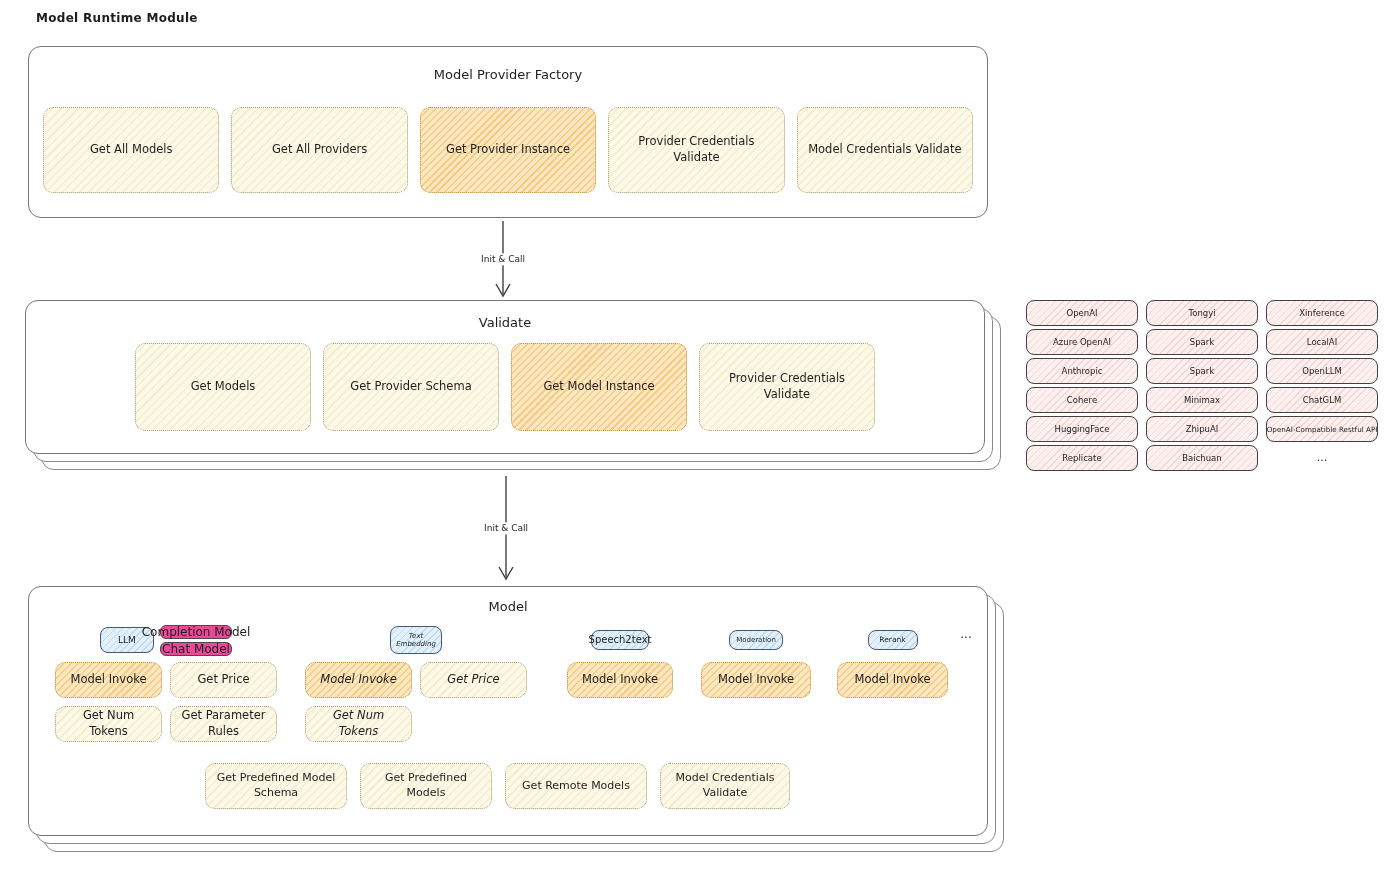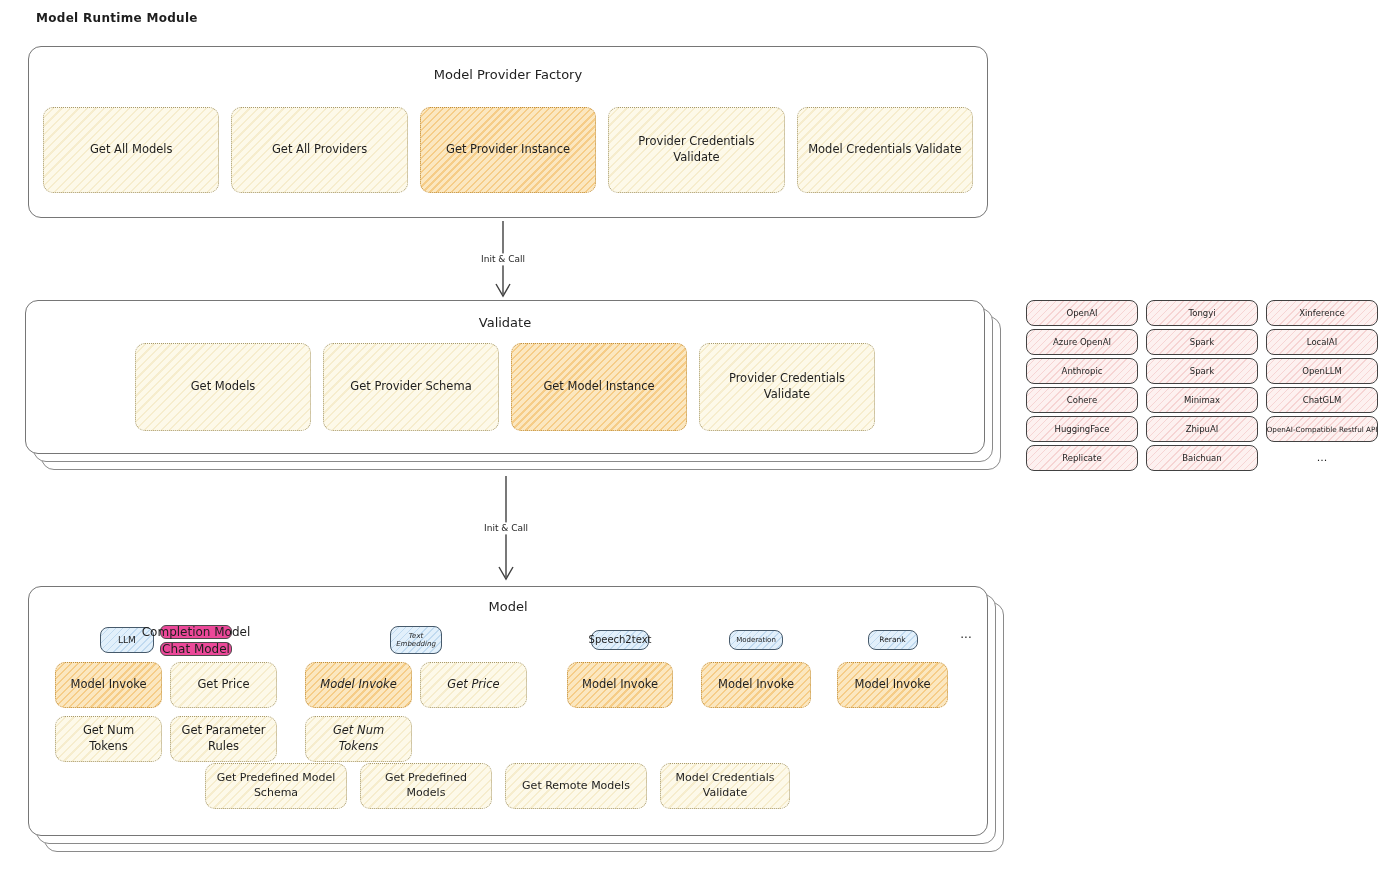--- a/index.html
+++ b/index.html
@@ -52,21 +52,21 @@
   .tabrow { display:flex; justify-content:center; align-items:center; gap:6px; height:34px; }
   .tab-blue { display:flex; align-items:center; justify-content:center; text-align:center;
               border:1.4px solid #46596a; border-radius:8px; font-size:8px; line-height:1.15; padding:1px 3px;
               background: repeating-linear-gradient(135deg, rgba(122,172,216,.32) 0 1.2px, transparent 1.2px 5px), #e2f0fb; }
   .subtabs { display:flex; flex-direction:column; gap:3px; }
   .subtab { width:72px; height:14px; display:flex; align-items:center; justify-content:center;
             border:1.2px solid #4a4a4a; border-radius:6px; background:#ec4899; font-size:12px; white-space:nowrap; }
   .caps { display:grid; gap:8px; margin-top:5px; }
   .caps.two { grid-template-columns:1fr 1fr; }
   .caps.one { grid-template-columns:1fr; }
-  .caps .method { height:46px; font-size:11.5px; }
+  .caps .method { height:36px; font-size:11.5px; }
   .model-bottom { position:absolute; left:176px; top:176px; display:flex; gap:13px; }
   .model-bottom .method { height:46px; font-size:11px; }
   .tabs-ellipsis { position:absolute; left:922px; top:40px; width:30px; text-align:center; font-size:12px; }
 </style>
 </head>
 <body>
 
 <div class="diagram-title">Model Runtime Module</div>
 
 <div class="container-box" style="left:28px; top:46px; width:960px; height:172px;">

